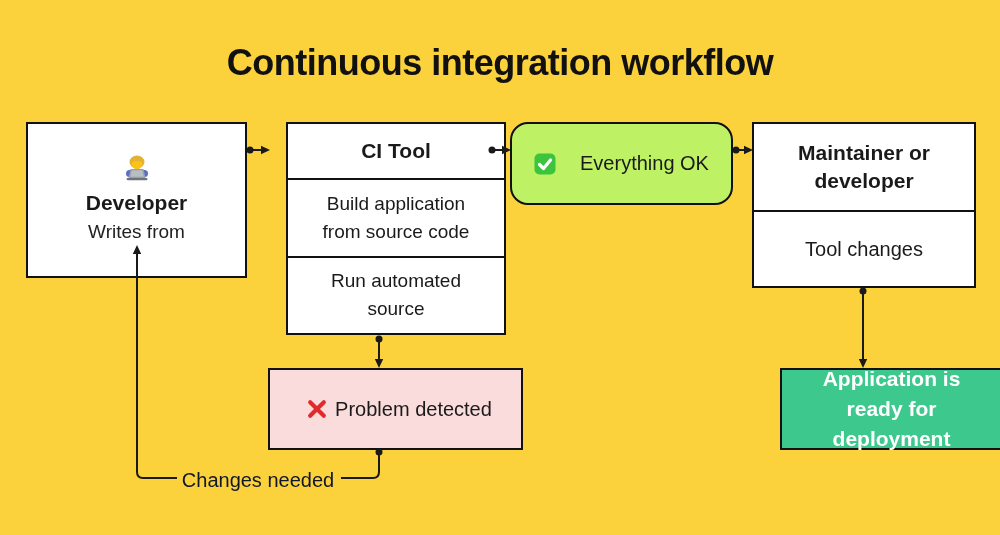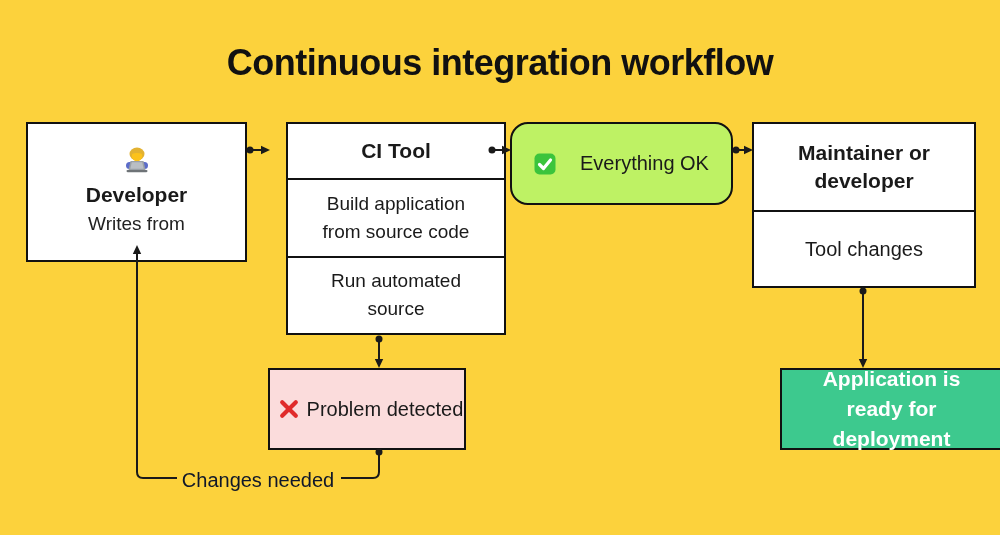--- a/index.html
+++ b/index.html
@@ -26,21 +26,21 @@
   }
 
   .node {
     position: absolute;
     background: #ffffff;
     border: 2px solid #111;
     display: flex;
     flex-direction: column;
   }
 
-  .dev-box   { left: 26px;  top: 122px; width: 221px; height: 140px;
+  .dev-box   { left: 26px;  top: 122px; width: 221px; height: 156px;
                align-items: center; justify-content: center; }
   .dev-box .emoji { height: 30px; margin-bottom: 4px; }
   .dev-title { font-size: 21px; font-weight: 700; line-height: 30px; }
   .dev-sub   { font-size: 19px; line-height: 28px; color: #222; }
 
   .ci-box    { left: 269px; top: 122px; width: 220px; height: 213px; margin-left: 17px; }
   .ci-header { height: 54px; display: flex; align-items: center; justify-content: center;
                font-size: 21px; font-weight: 700; }
   .ci-step   { border-top: 2px solid #111; flex: 1;
                display: flex; align-items: center; justify-content: center;
@@ -52,21 +52,21 @@
   .status-label { font-size: 20px; }
 
   .maint-box { left: 752px; top: 122px; width: 224px; height: 166px; }
   .maint-header { height: 86px; display: flex; align-items: center; justify-content: center;
                   text-align: center; font-size: 21px; font-weight: 700;
                   line-height: 28px; padding: 0 41px; }
   .maint-step { border-top: 2px solid #111; flex: 1;
                 display: flex; align-items: center; justify-content: center;
                 font-size: 20px; }
 
-  .problem-box { left: 268px; top: 368px; width: 198px; height: 82px;
+  .problem-box { left: 268px; top: 368px; width: 255px; height: 82px;
                  background: #FBDCDC; flex-direction: row;
                  align-items: center; justify-content: center; gap: 8px; padding-left: 8px; }
 
   .deploy-box { left: 780px; top: 368px; width: 223px; height: 82px;
                 background: #3DC98E; align-items: center; justify-content: center;
                 text-align: center; font-size: 21px; font-weight: 700;
                 color: #ffffff; line-height: 30px; padding: 0 20px; }
 
   .edges-svg { position: absolute; left: 0; top: 0; width: 1000px; height: 535px;
                pointer-events: none; }

